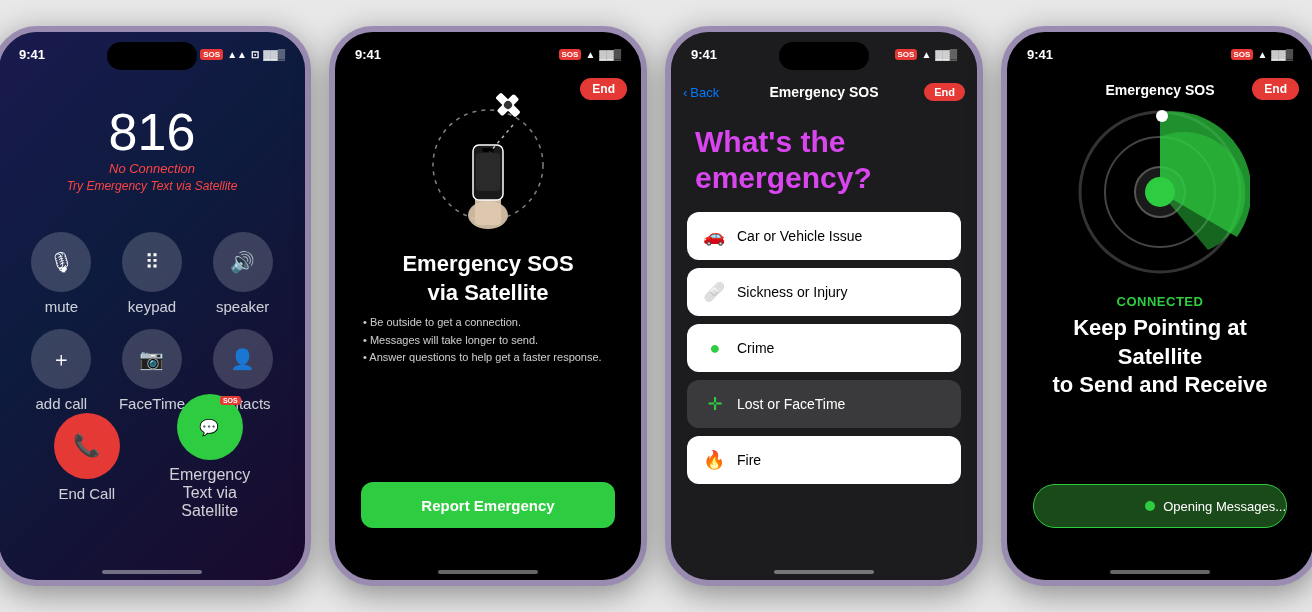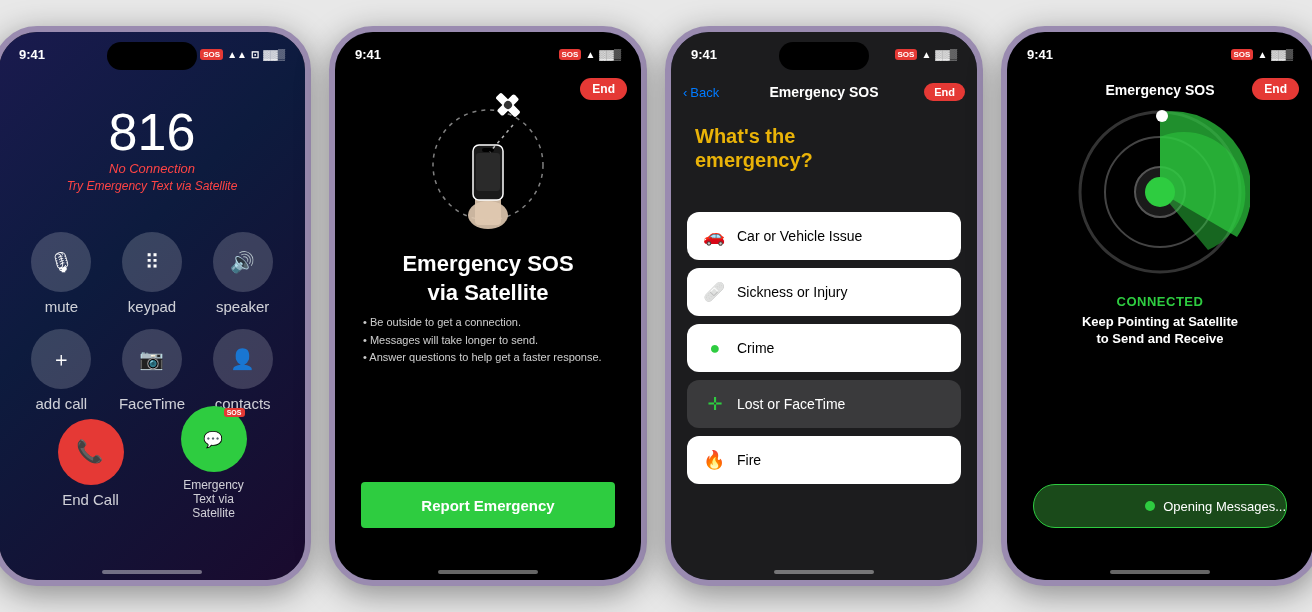--- a/index.html
+++ b/index.html
@@ -197,21 +197,21 @@
       top: 2px;
       right: 2px;
       background: #e53935;
       color: white;
       font-size: 7px;
       font-weight: 800;
       padding: 1px 3px;
       border-radius: 3px;
     }
     .sos-text {
-      font-size: 12px;
+      font-size: 16px;
       color: rgba(255,255,255,0.8);
       text-align: center;
     }
 
     
     .phone2-screen {
       background: #000;
     }
     .end-btn {
       position: absolute;
@@ -270,21 +270,21 @@
     .report-btn {
       position: absolute;
       bottom: 52px;
       left: 26px;
       right: 26px;
       background: #2ecc40;
       color: white;
       font-size: 15px;
       font-weight: 600;
       height: 46px;
-      border-radius: 4px;
+      border-radius: 12px;
       display: flex;
       align-items: center;
       justify-content: center;
     }
 
     
     .phone3-screen {
       background: #1c1c1e;
     }
     .phone3-nav {
@@ -319,23 +319,23 @@
       font-size: 11px;
       font-weight: 600;
       padding: 3px 10px;
       border-radius: 12px;
     }
     .emergency-question {
       position: absolute;
       top: 92px;
       left: 24px;
       right: 24px;
-      font-size: 20px;
+      font-size: 30px;
       font-weight: 700;
-      color: #eab308;
+      color: #d946ef;
       line-height: 1.2;
     }
     .emergency-options {
       position: absolute;
       top: 180px;
       left: 16px;
       right: 16px;
       display: flex;
       flex-direction: column;
       gap: 8px;
@@ -383,21 +383,21 @@
       font-weight: 700;
       color: #2ecc40;
       letter-spacing: 0.5px;
     }
     .phone4-instruction {
       position: absolute;
       top: 282px;
       left: 24px;
       right: 24px;
       text-align: center;
-      font-size: 13px;
+      font-size: 22px;
       font-weight: 600;
       color: white;
       line-height: 1.3;
     }
     .opening-messages-btn {
       position: absolute;
       bottom: 52px;
       left: 26px;
       right: 26px;
       background: #1a4a1a;

